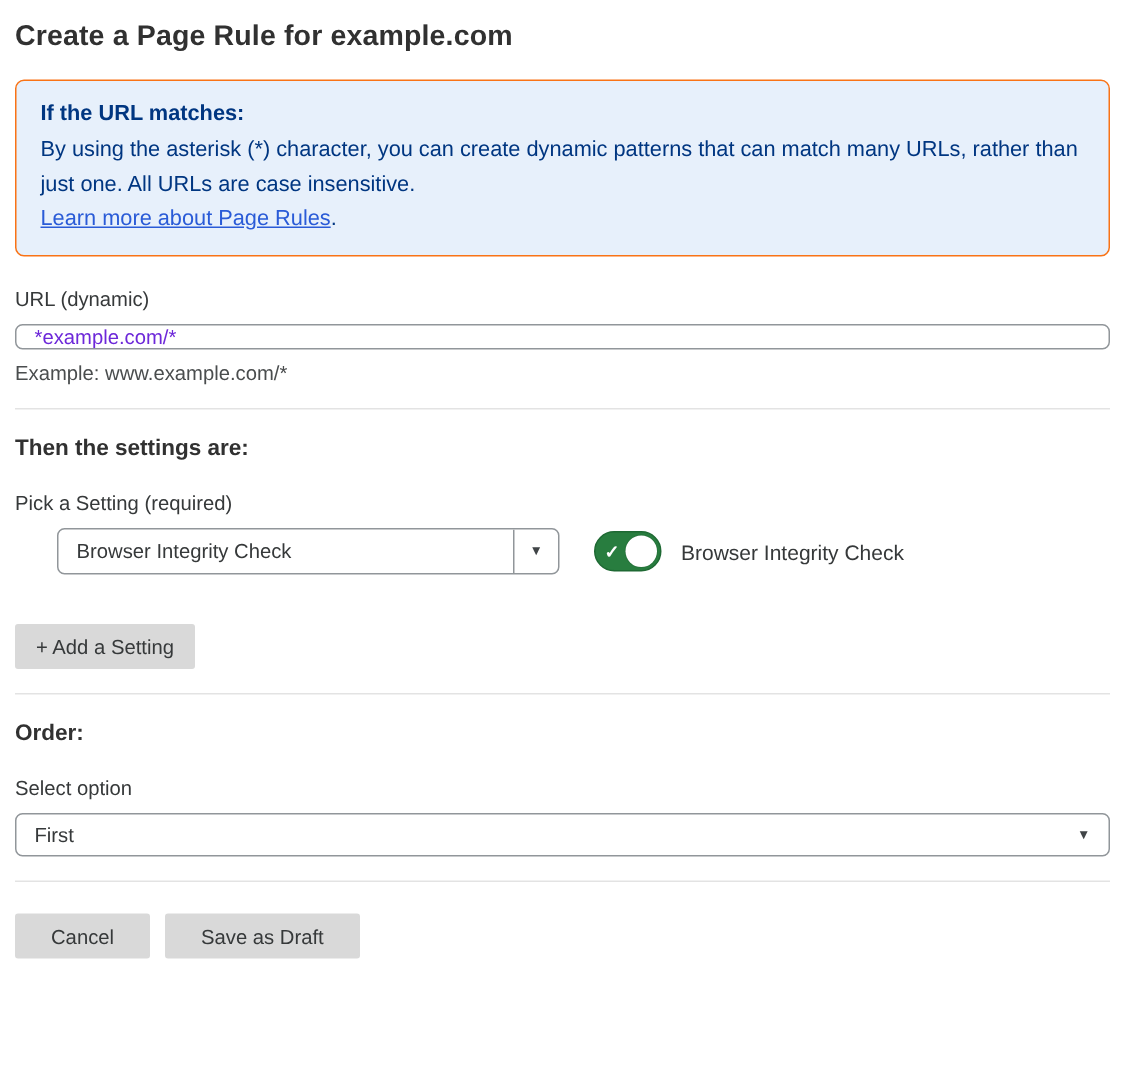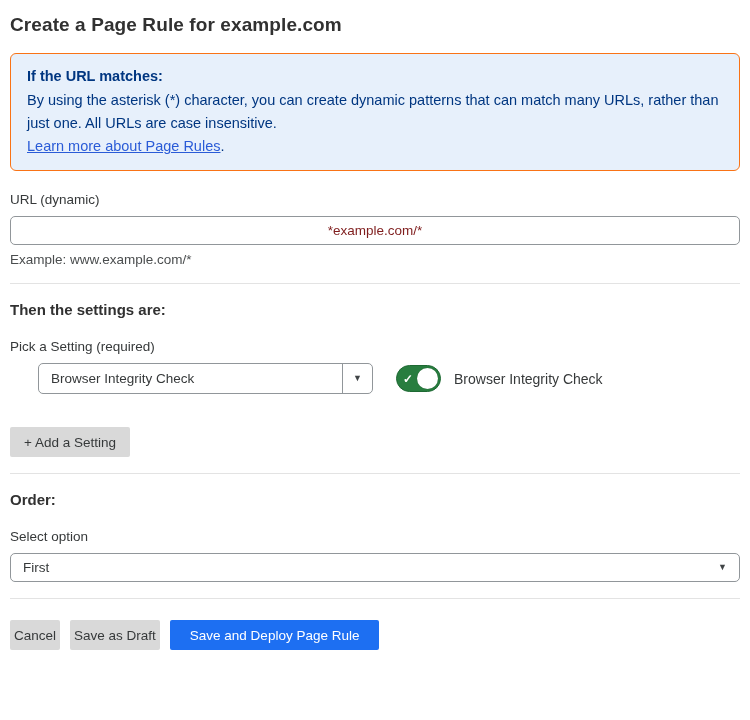--- a/index.html
+++ b/index.html
@@ -41,30 +41,29 @@
   .field-label {
     display: block;
     margin-top: 21px;
     font-size: 13.5px;
     color: #36393a;
   }
 
   .text-input {
     margin-top: 9px;
     width: 100%;
-    height: 29px;
+    height: 17px;
     border: 1px solid #91969a;
     border-radius: 5px;
     padding: 0 12px;
     font-size: 13.5px;
     font-family: "Liberation Sans", sans-serif;
-    color: #7f1d1d;
+    color: #6d28d9;
     outline: none;
     background: #fff;
-    text-align: center;
   }
 
   .helper-text {
     margin-top: 7px;
     font-size: 13.5px;
     color: #4a4d4e;
   }
 
   hr.divider {
     border: none;
@@ -156,21 +155,21 @@
     display: inline-flex;
     align-items: center;
     justify-content: center;
     height: 30px;
     border: none;
     border-radius: 2px;
     font-family: "Liberation Sans", sans-serif;
     font-size: 13.5px;
     cursor: pointer;
   }
-  .btn-gray { background: #d9d9d9; color: #36393a; padding: 0 4px; }
+  .btn-gray { background: #d9d9d9; color: #36393a; padding: 0 24px; }
   .btn-primary { background: #1d6ff2; color: #ffffff; padding: 0 20px; }
   .add-setting-btn { margin-top: 33px; padding: 0 14px; }
 
   .order-select { width: 100%; margin-top: 9px; display: flex; height: 29px; }
   .order-select .select-arrow-plain {
     display: flex; align-items: center; padding: 0 12px 0 0;
   }
 
   .order-helper {
     margin-top: 6px;
@@ -238,16 +237,15 @@
       <span class="caret">▼</span>
     </span>
   </div>
 
 
   <hr class="divider">
 
   <div class="footer-actions">
     <button class="btn btn-gray">Cancel</button>
     <button class="btn btn-gray">Save as Draft</button>
-    <button class="btn btn-primary">Save and Deploy Page Rule</button>
   </div>
 
 </div>
 
 </body></html>

